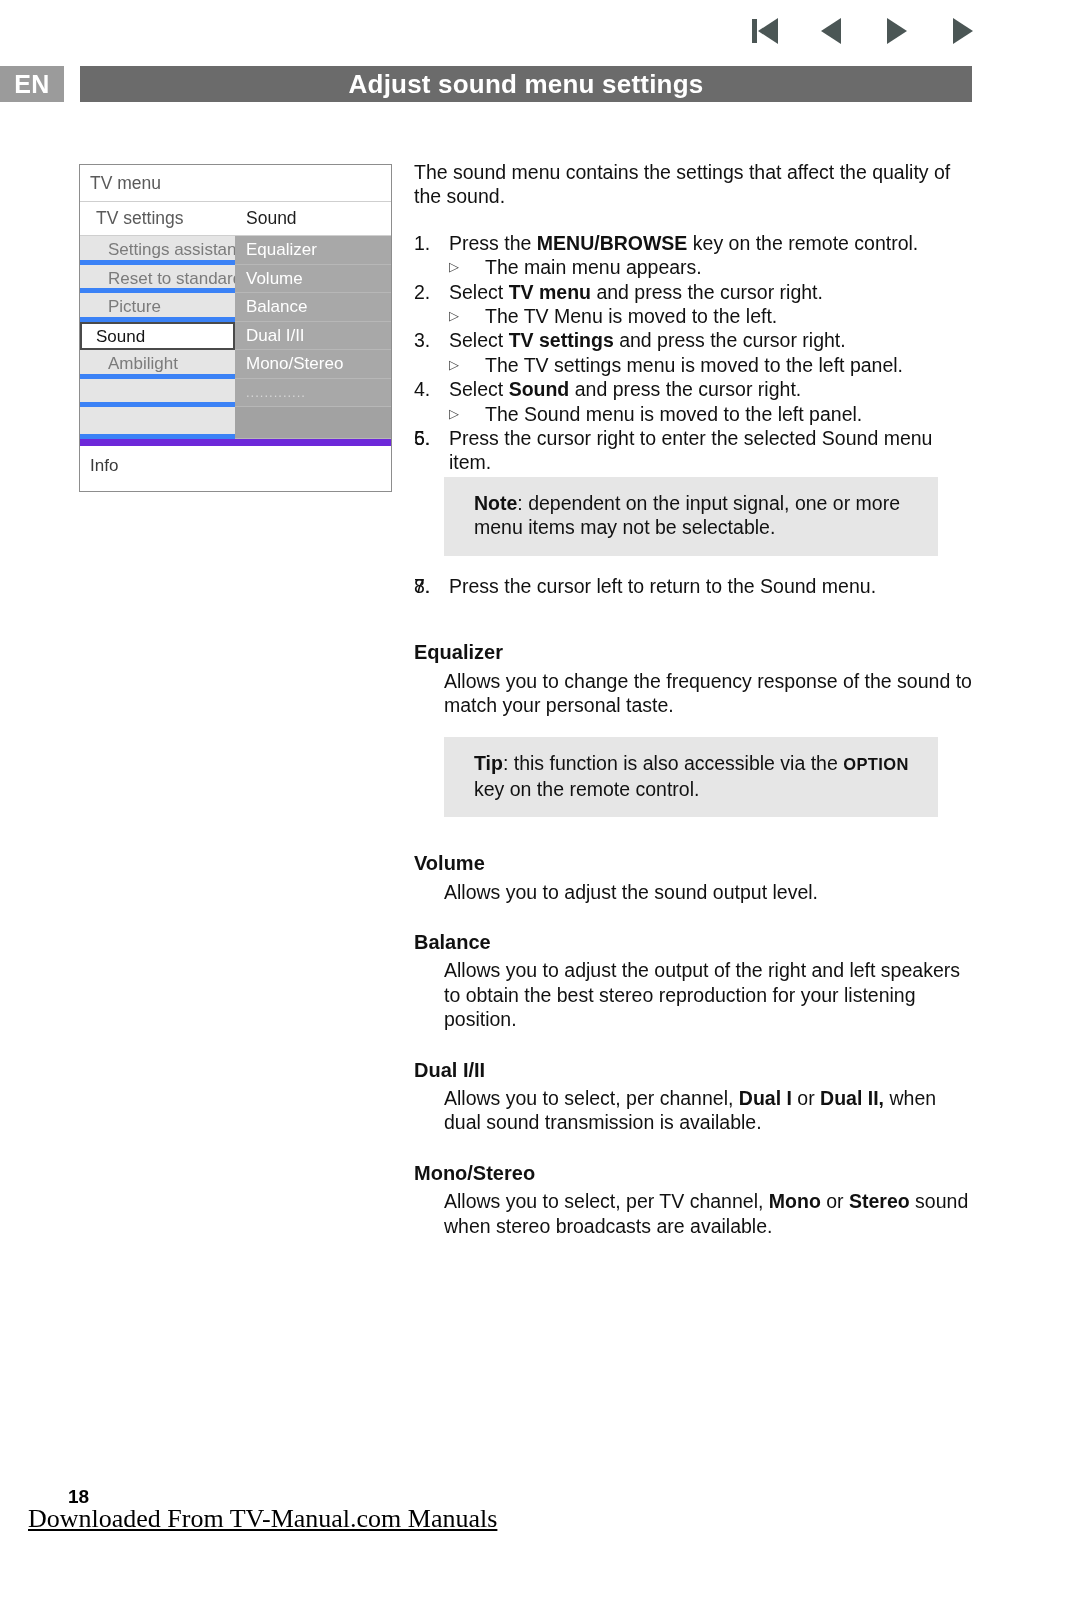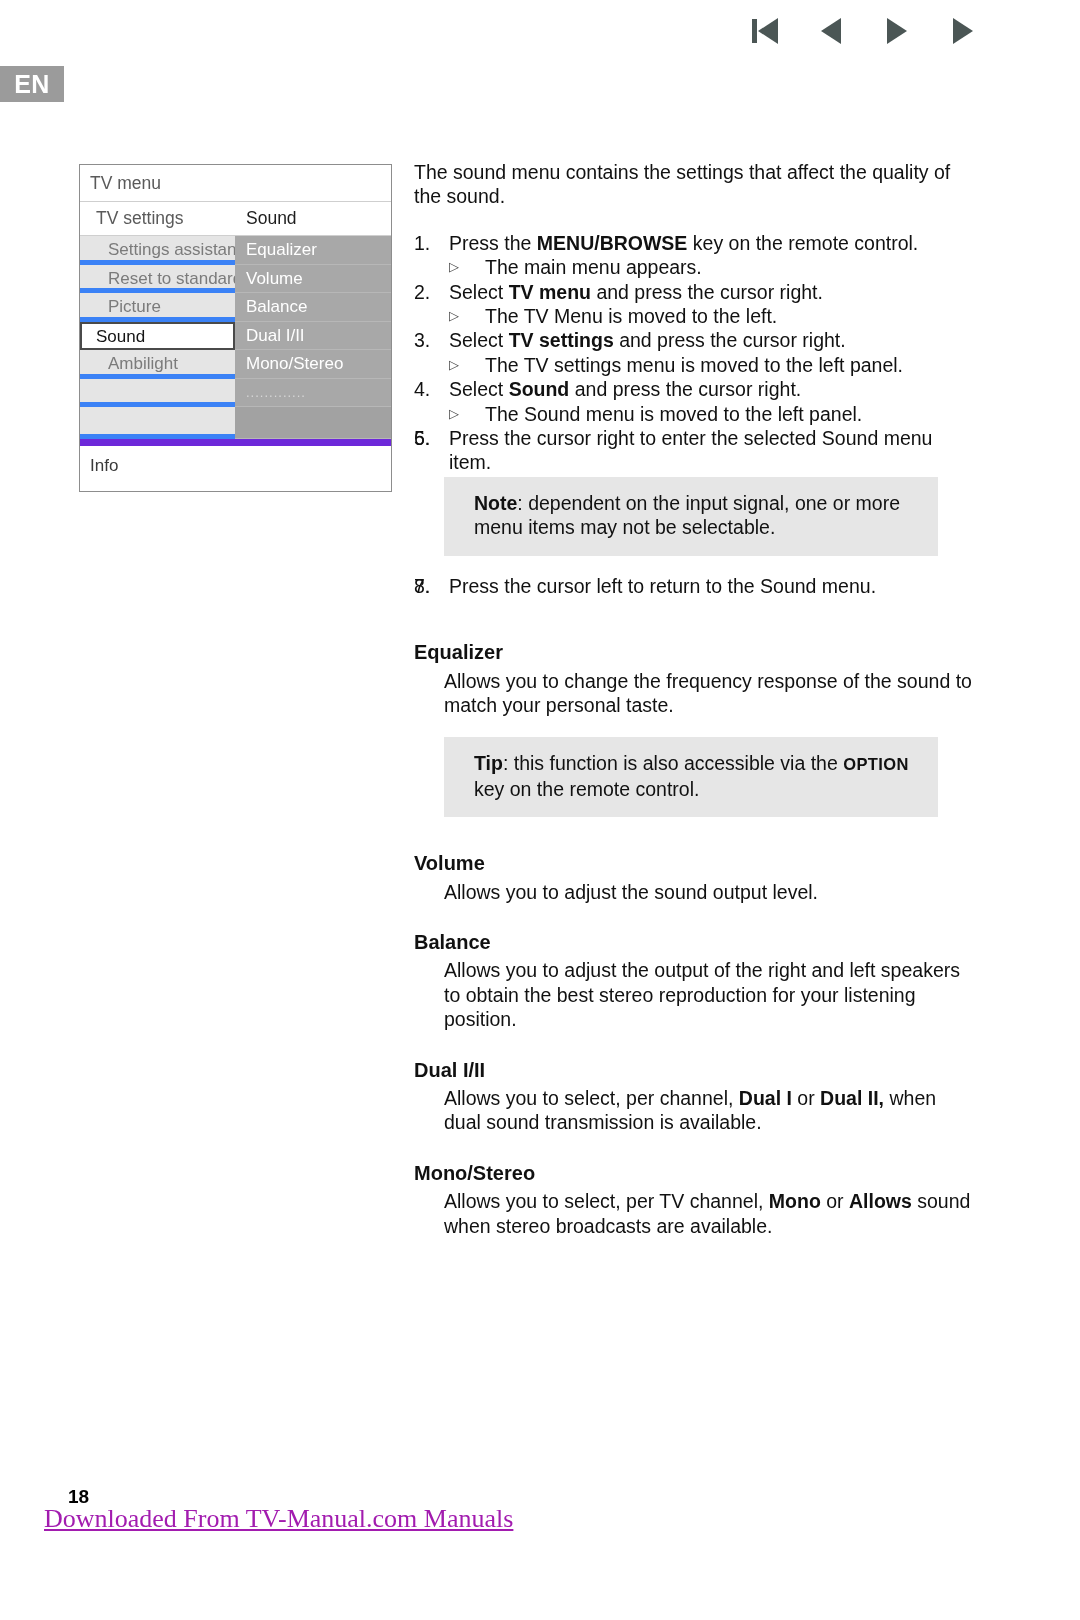--- a/index.html
+++ b/index.html
@@ -253,25 +253,25 @@
   .page-num {
     position: absolute;
     left: 68px;
     top: 1486px;
     font-size: 19px;
     font-weight: bold;
     color: #000;
   }
   .watermark {
     position: absolute;
-    left: 44px;
+    left: 28px;
     top: 1504px;
     font-family: "Liberation Serif", serif;
     font-size: 26px;
-    color: #a21caf;
+    color: #000000;
     text-decoration: underline;
     white-space: nowrap;
   }
 </style>
 </head>
 <body>
 
 <div class="nav-bar">
   <div class="nav-btn">
     <span class="skip-start">
@@ -286,20 +286,21 @@
     <span class="tri-right"></span>
   </div>
   <div class="nav-btn">
     <span class="tri-right"></span>
   </div>
 </div>
 
 <div class="header-row">
   <div class="lang-badge">EN</div>
   <div class="header-spacer"></div>
+  <div class="header-bar">Adjust sound menu settings</div>
 </div>
 
 <div class="tv-menu">
   <div class="tvm-title">TV menu</div>
   <div class="tvm-subhead">
     <div class="left">TV settings</div>
     <div class="right">Sound</div>
   </div>
   <div class="tvm-body">
     <div class="tvm-col-left">
@@ -402,19 +403,19 @@
     <p class="sec-body">Allows you to adjust the output of the right and left speakers to obtain the best stereo reproduction for your listening position.</p>
   </div>
 
   <div class="sec-block tight">
     <h3 class="sec">Dual I/II</h3>
     <p class="sec-body"><span>Allows you to select, per channel, </span><b>Dual I</b><span> or </span><b>Dual II,</b><span> when dual sound transmission is available.</span></p>
   </div>
 
   <div class="sec-block tight">
     <h3 class="sec">Mono/Stereo</h3>
-    <p class="sec-body"><span>Allows you to select, per TV channel, </span><b>Mono</b><span> or </span><b>Allows</b><span> sound when stereo broadcasts are available.</span></p>
+    <p class="sec-body"><span>Allows you to select, per TV channel, </span><b>Mono</b><span> or </span><b>Stereo</b><span> sound when stereo broadcasts are available.</span></p>
   </div>
 
 </div>
 
 <div class="page-num">18</div>
 <div class="watermark">Downloaded From TV-Manual.com Manuals</div>
 
 </body></html>

